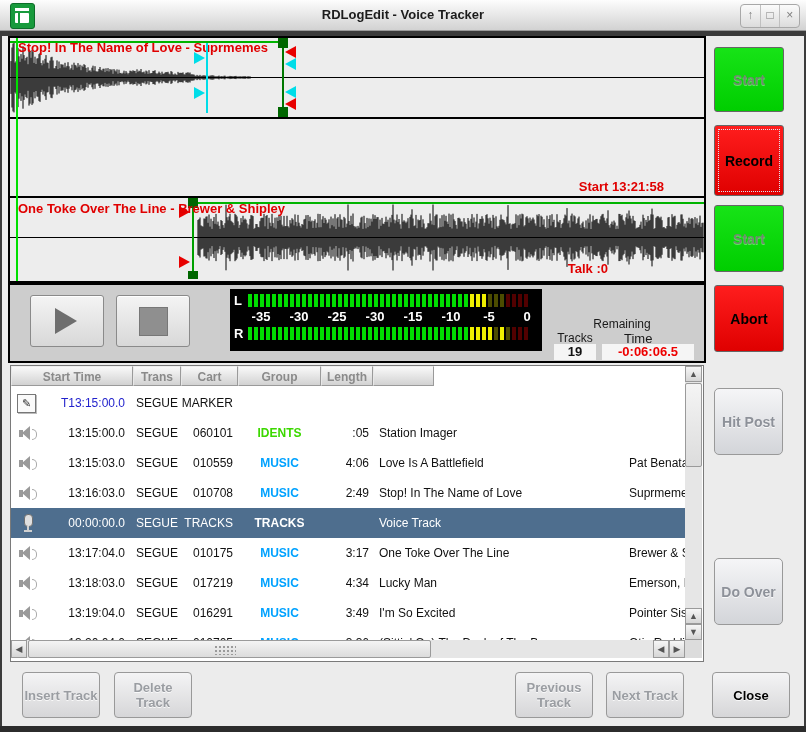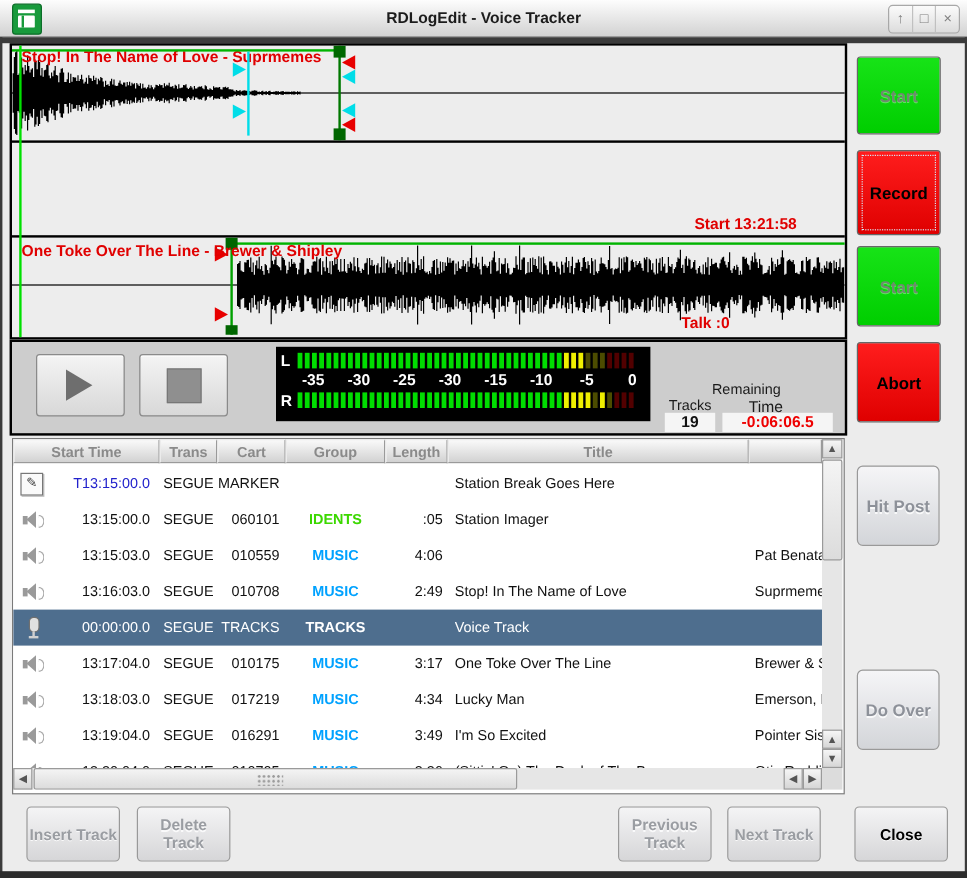--- a/index.html
+++ b/index.html
@@ -328,33 +328,31 @@
   <div class="abs timval" id="timval" style="color: rgb(238, 0, 0);">-0:06:06.5</div>
 </div>
 
 <div class="abs logtable">
   <div class="abs thead">
     <div class="hcell" style="width:122px;text-align:center;">Start Time</div>
     <div class="hcell" style="width:48px;">Trans</div>
     <div class="hcell" style="width:57px;">Cart</div>
     <div class="hcell" style="width:83px;">Group</div>
     <div class="hcell" style="width:52px;">Length</div>
-    <div class="hcell" style="width:251px;">Title</div>
     <div class="hcell" style="width:61px;"></div>
   </div>
 
   <div class="abs rowswrap" id="logrows">
       <div class="trow">
         <span class="rowicon ic-note">✎</span>
         <div class="cell c-start" style="color: rgb(34, 34, 204);">T13:15:00.0</div>
         <div class="cell c-trans">SEGUE</div>
         <div class="cell c-cart">MARKER</div>
         <div class="cell c-group"></div>
         <div class="cell c-length"></div>
-        <div class="cell c-title">Station Break Goes Here</div>
         <div class="cell c-artist"></div>
       </div>
       <div class="trow">
         <span class="rowicon ic-spk">
           <i class="spk-body"></i>
           <i class="spk-cone"></i>
           <i class="spk-wave"></i>
         </span>
         <div class="cell c-start">13:15:00.0</div>
         <div class="cell c-trans">SEGUE</div>
@@ -368,20 +366,21 @@
         <span class="rowicon ic-spk">
           <i class="spk-body"></i>
           <i class="spk-cone"></i>
           <i class="spk-wave"></i>
         </span>
         <div class="cell c-start">13:15:03.0</div>
         <div class="cell c-trans">SEGUE</div>
         <div class="cell c-cart">010559</div>
         <div class="cell c-group" style="color: rgb(0, 162, 255);">MUSIC</div>
         <div class="cell c-length">4:06</div>
+        <div class="cell c-title">Love Is A Battlefield</div>
         <div class="cell c-artist">Pat Benatar</div>
       </div>
       <div class="trow">
         <span class="rowicon ic-spk">
           <i class="spk-body"></i>
           <i class="spk-cone"></i>
           <i class="spk-wave"></i>
         </span>
         <div class="cell c-start">13:16:03.0</div>
         <div class="cell c-trans">SEGUE</div>

